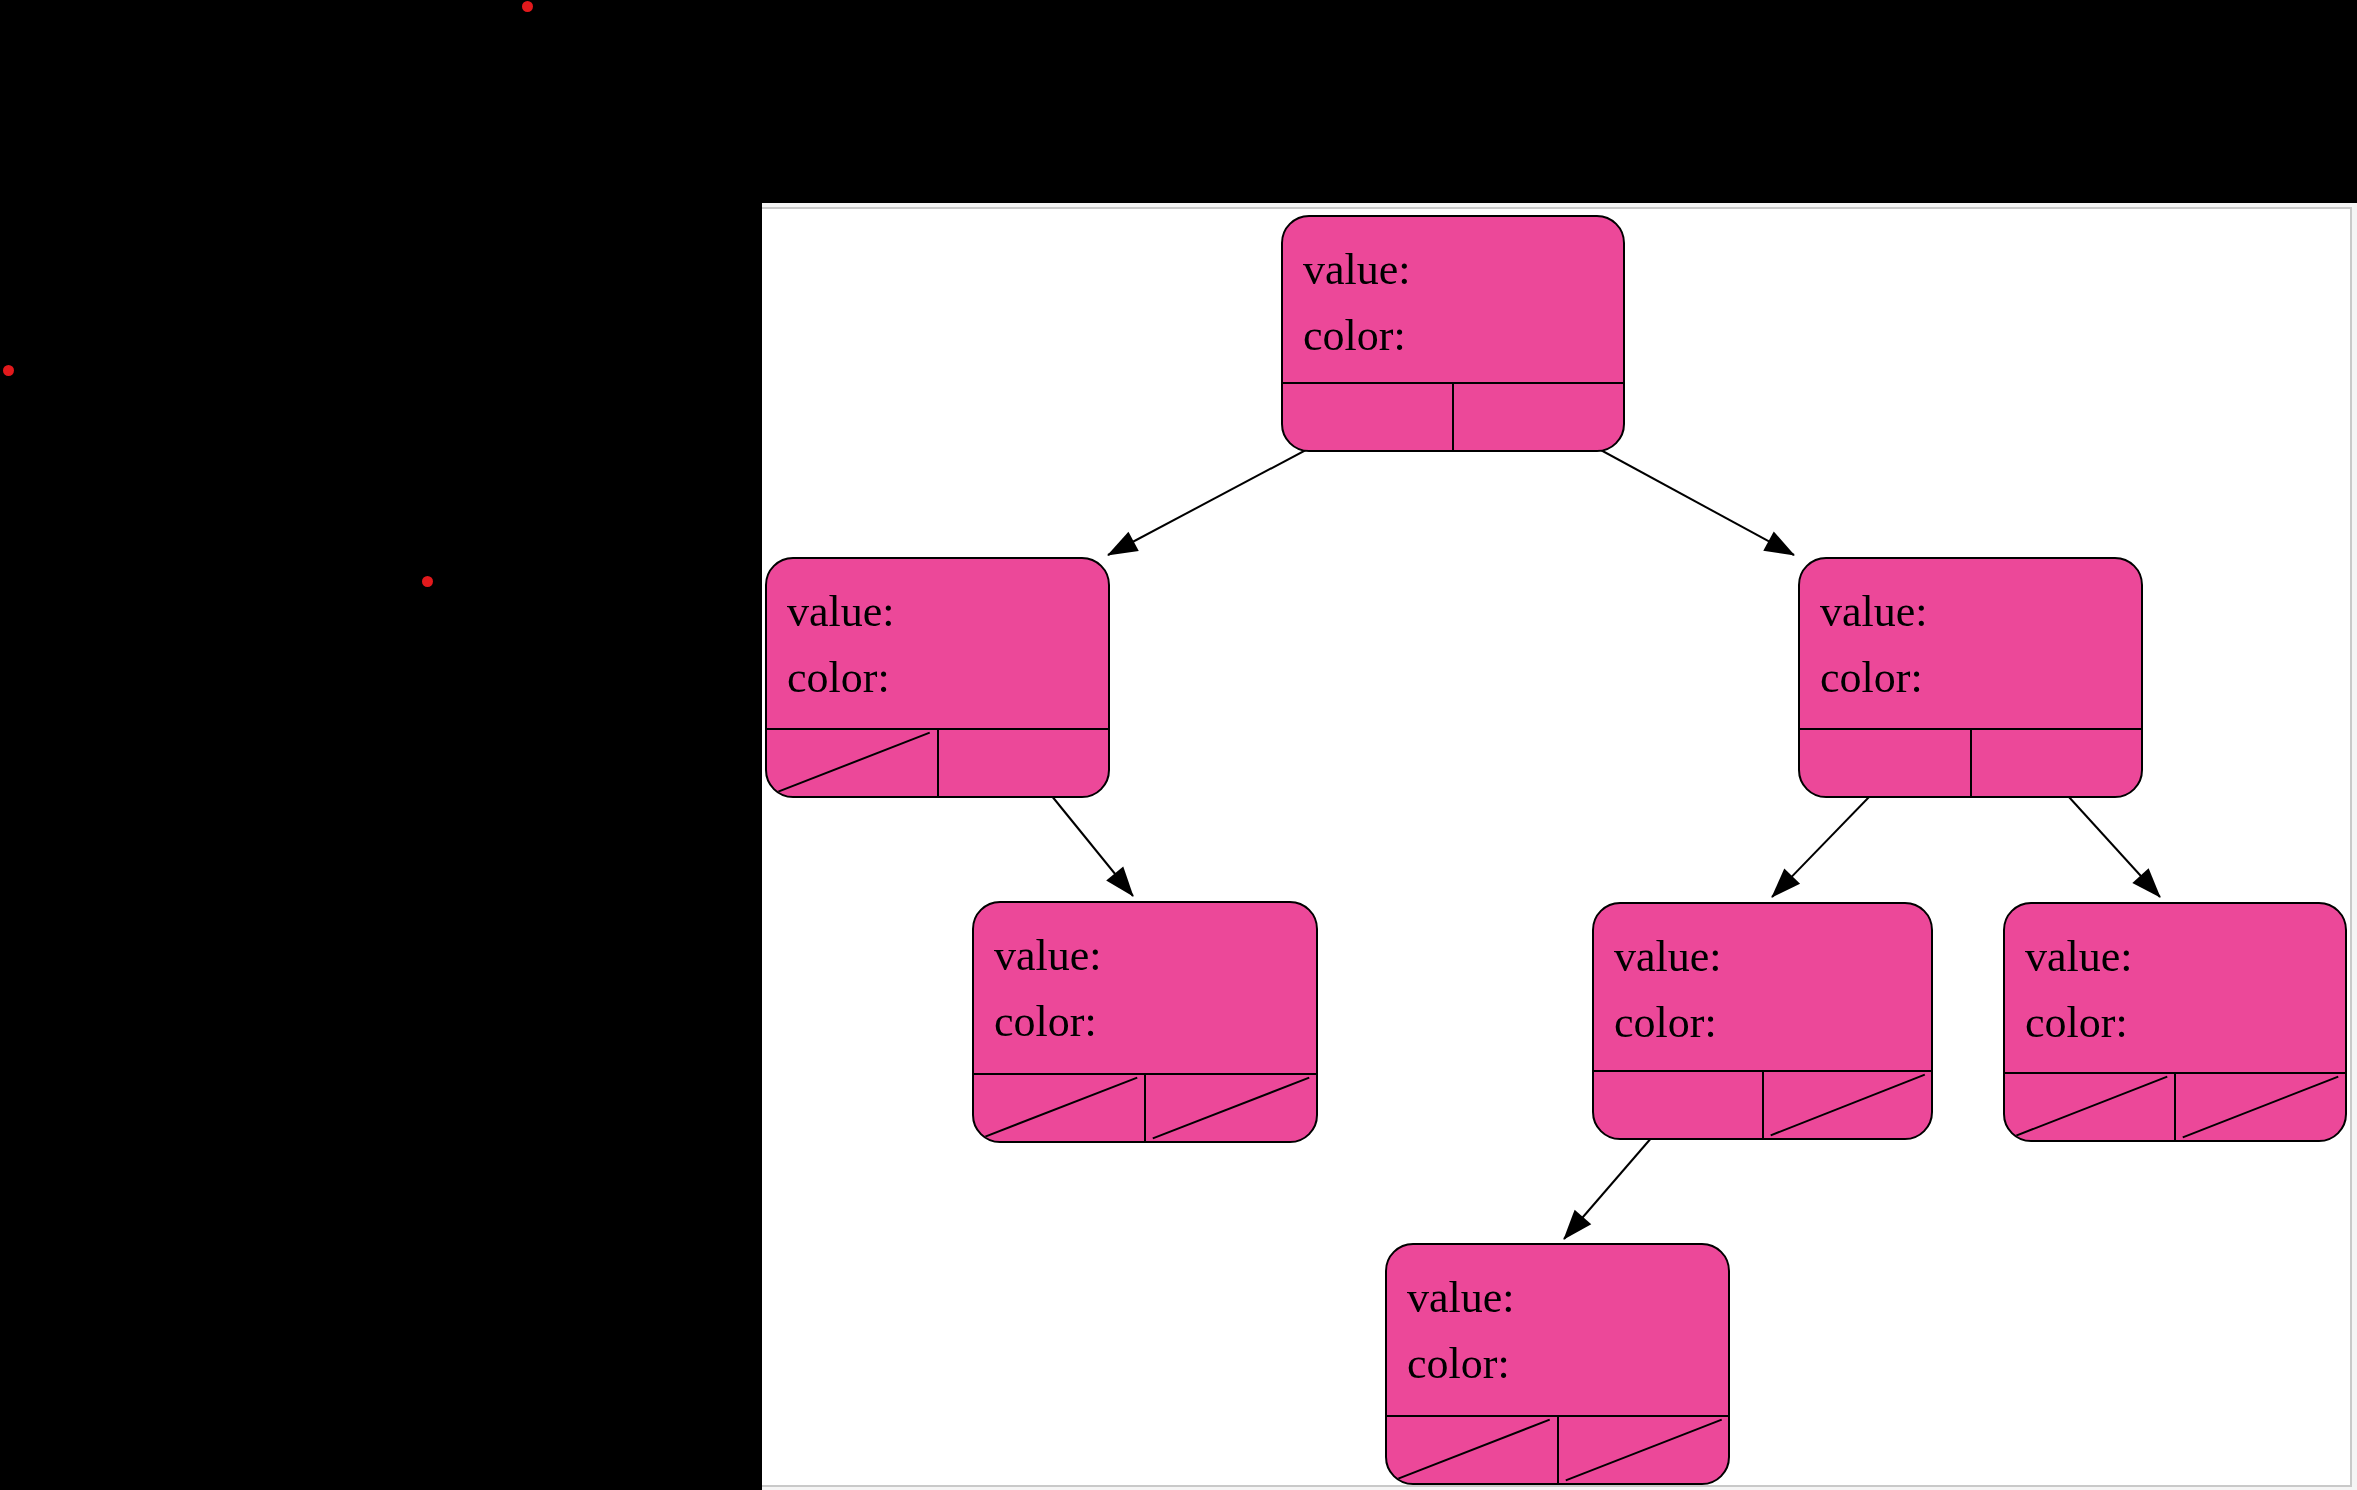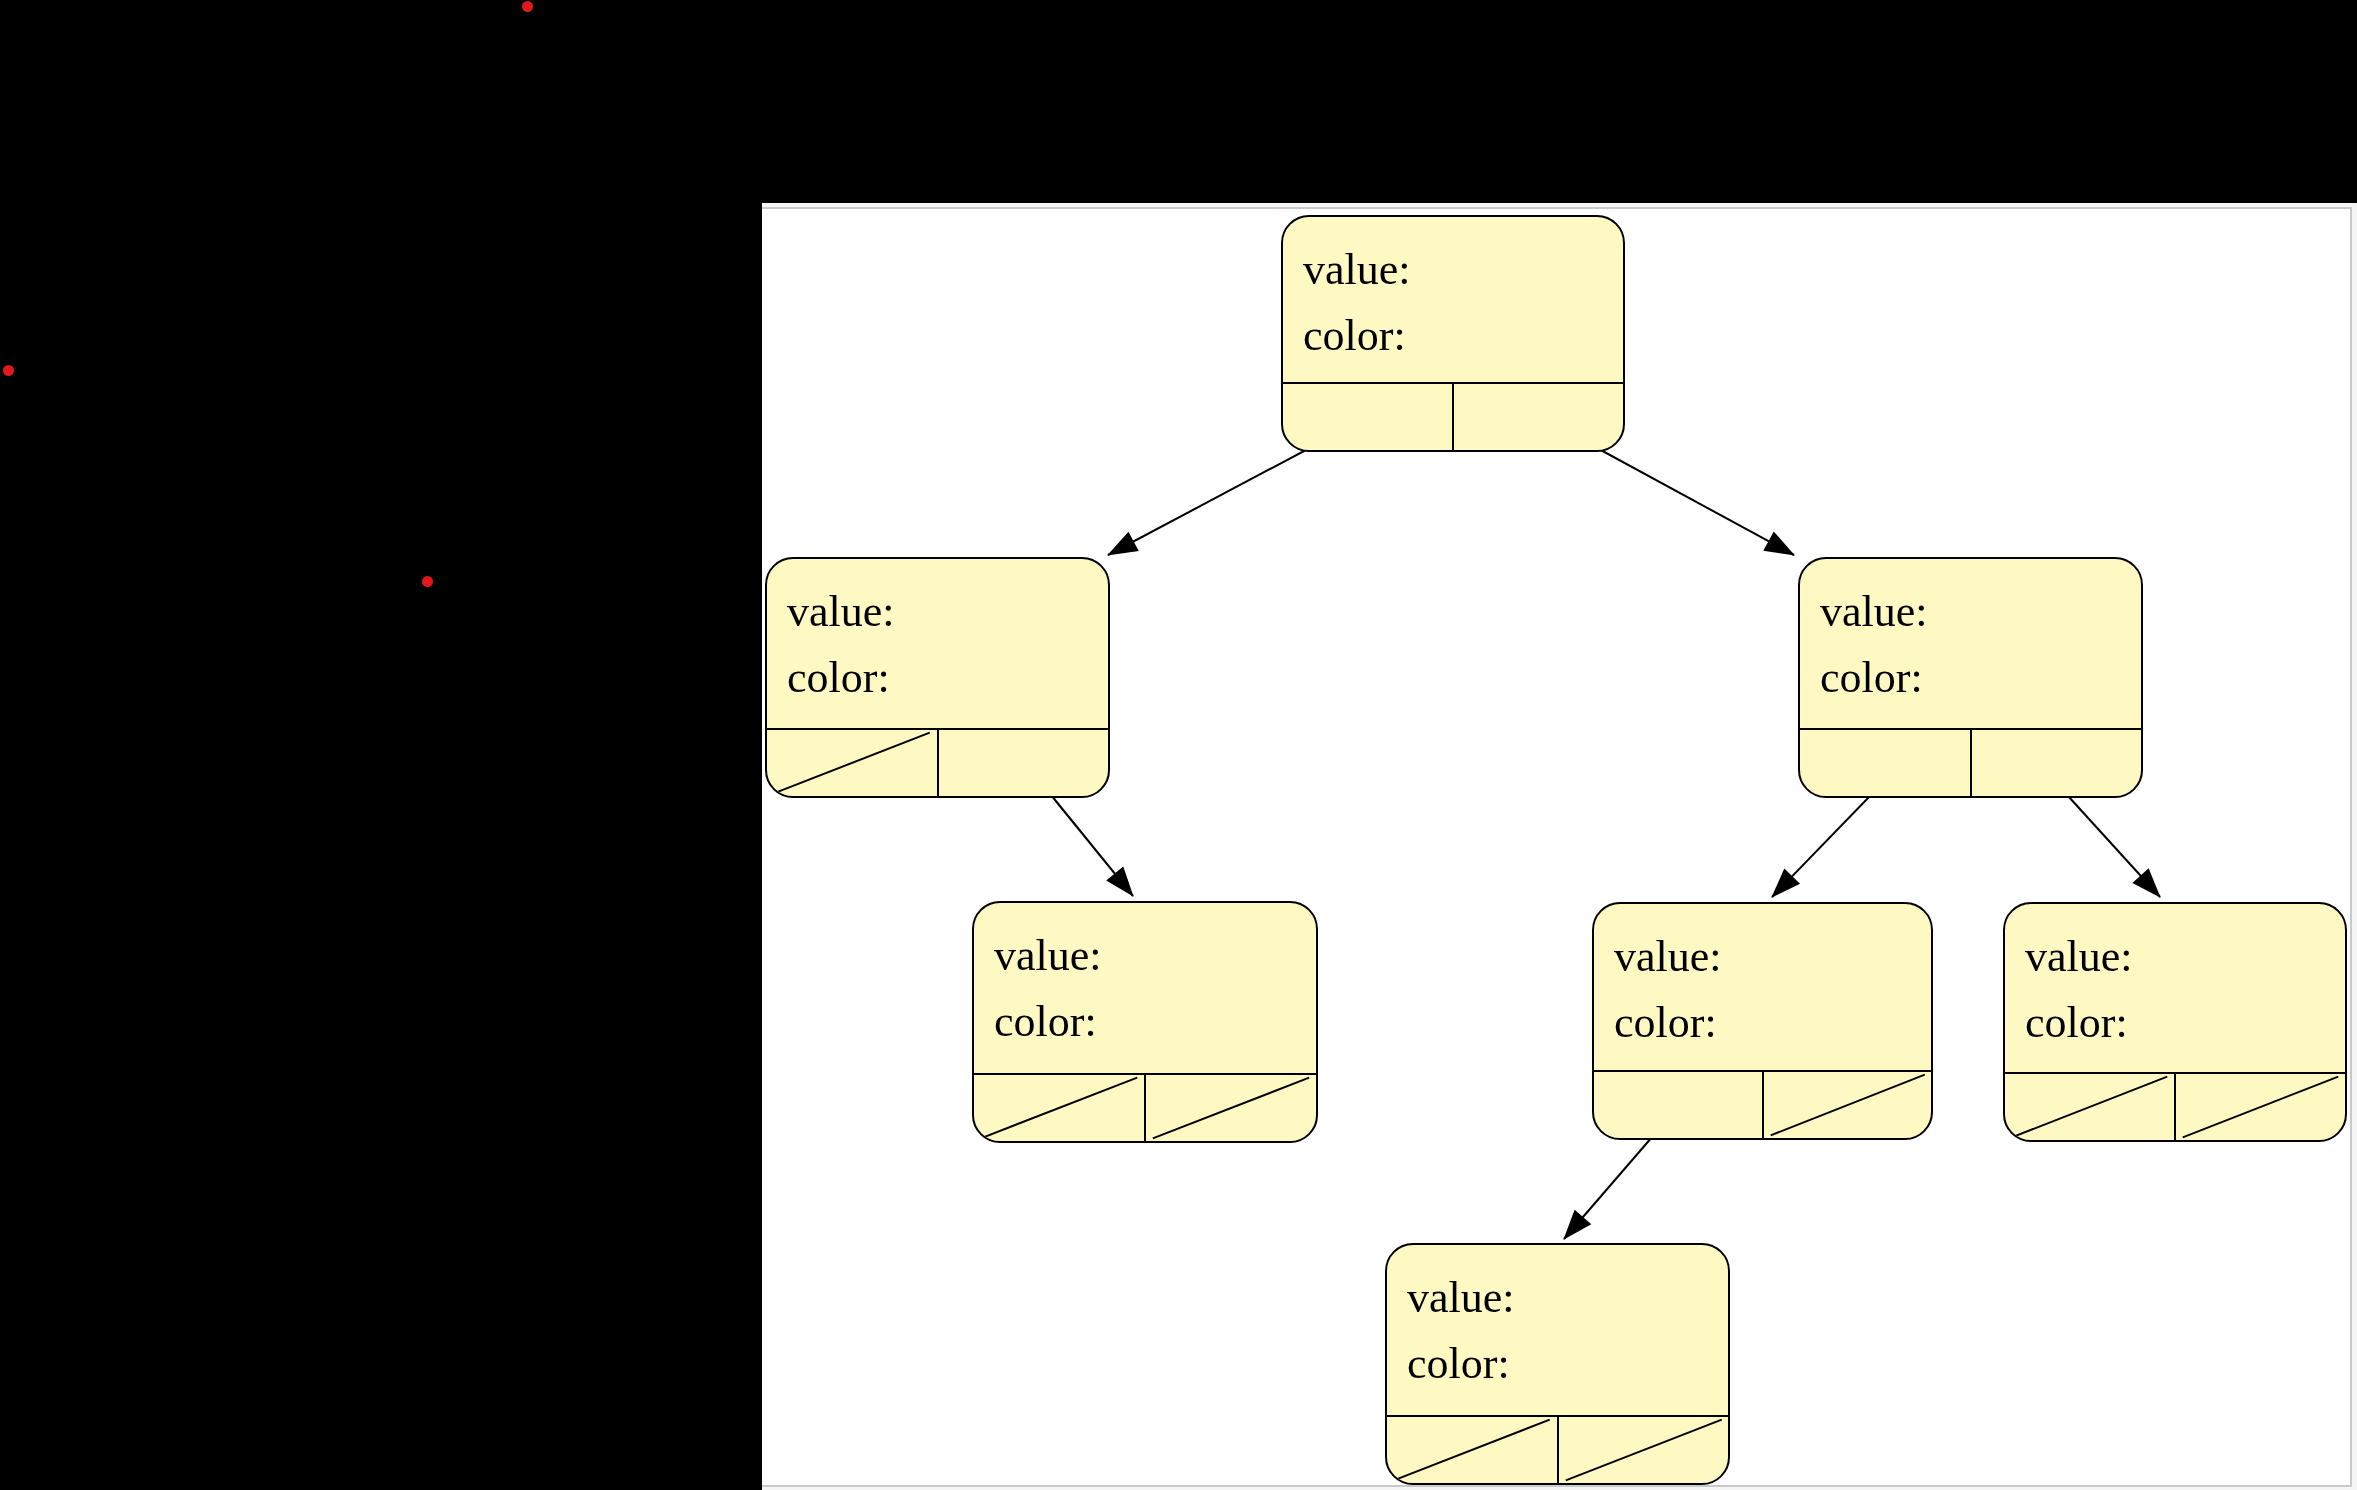--- a/index.html
+++ b/index.html
@@ -15,21 +15,21 @@
             background:#ffffff;
             border-top:2px solid #c9c9c9;
             border-right:2px solid #c9c9c9;
             border-bottom:2px solid #c9c9c9; }
   .layer  { position:absolute; left:0; top:0; width:100%; height:100%; }
   svg.edges { position:absolute; left:0; top:0; pointer-events:none; }
 
   .node {
     position:absolute;
     box-sizing:border-box;
-    background:#fef9c3;
+    background:#ec4899;
     border:2px solid #000000;
     border-radius:28px;
     overflow:hidden;
   }
   .node-text {
     padding:20px 0 0 20px;
     font-size:44px;
     line-height:66px;
     color:#000000;
     white-space:pre;

